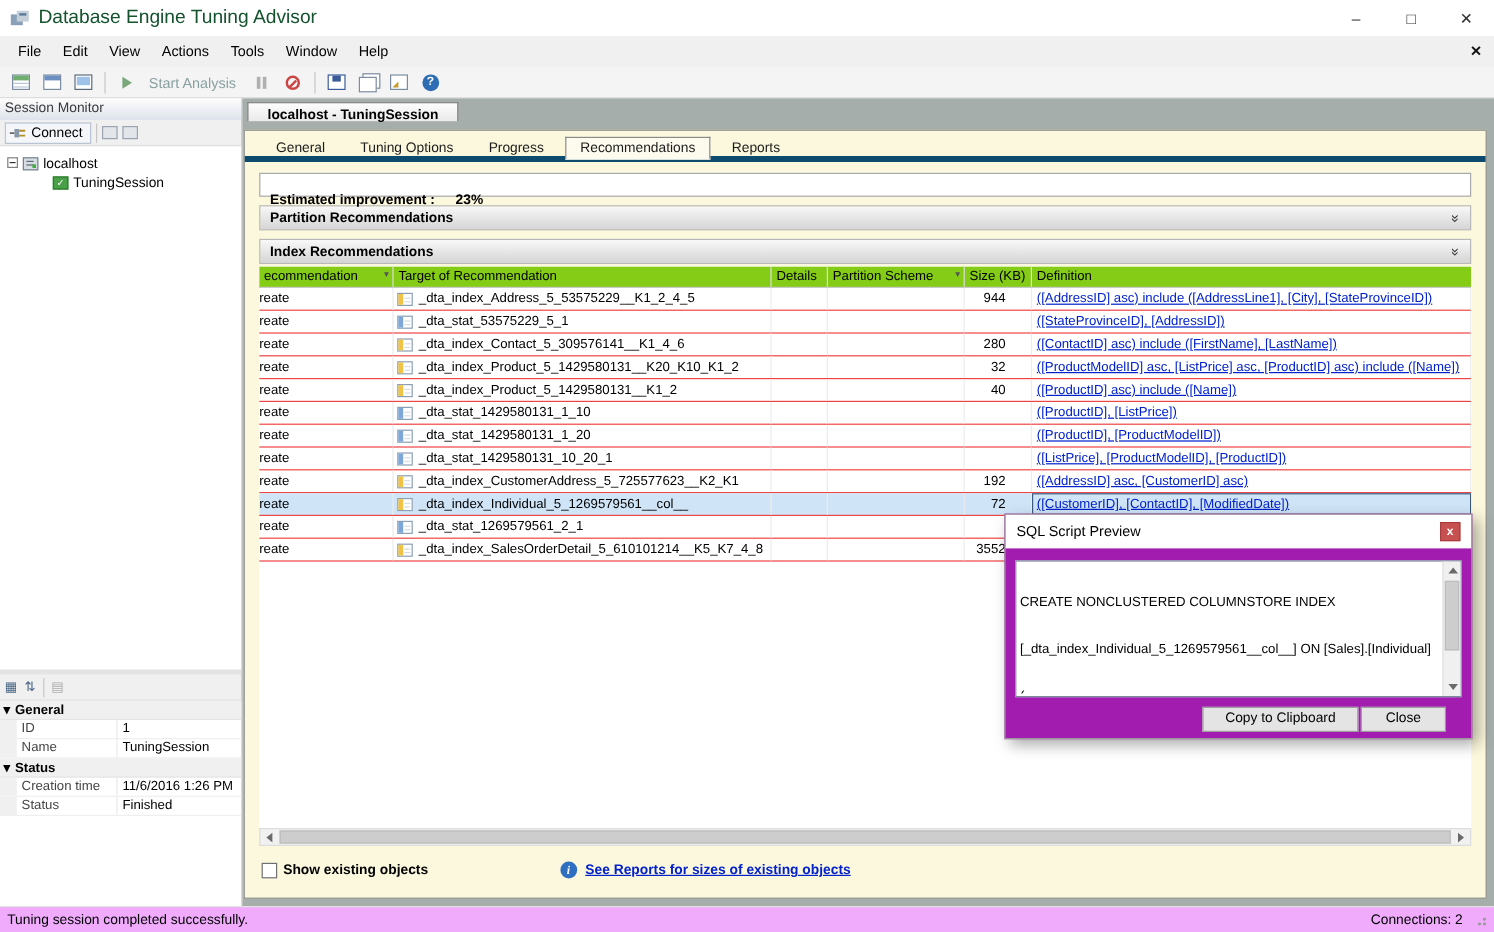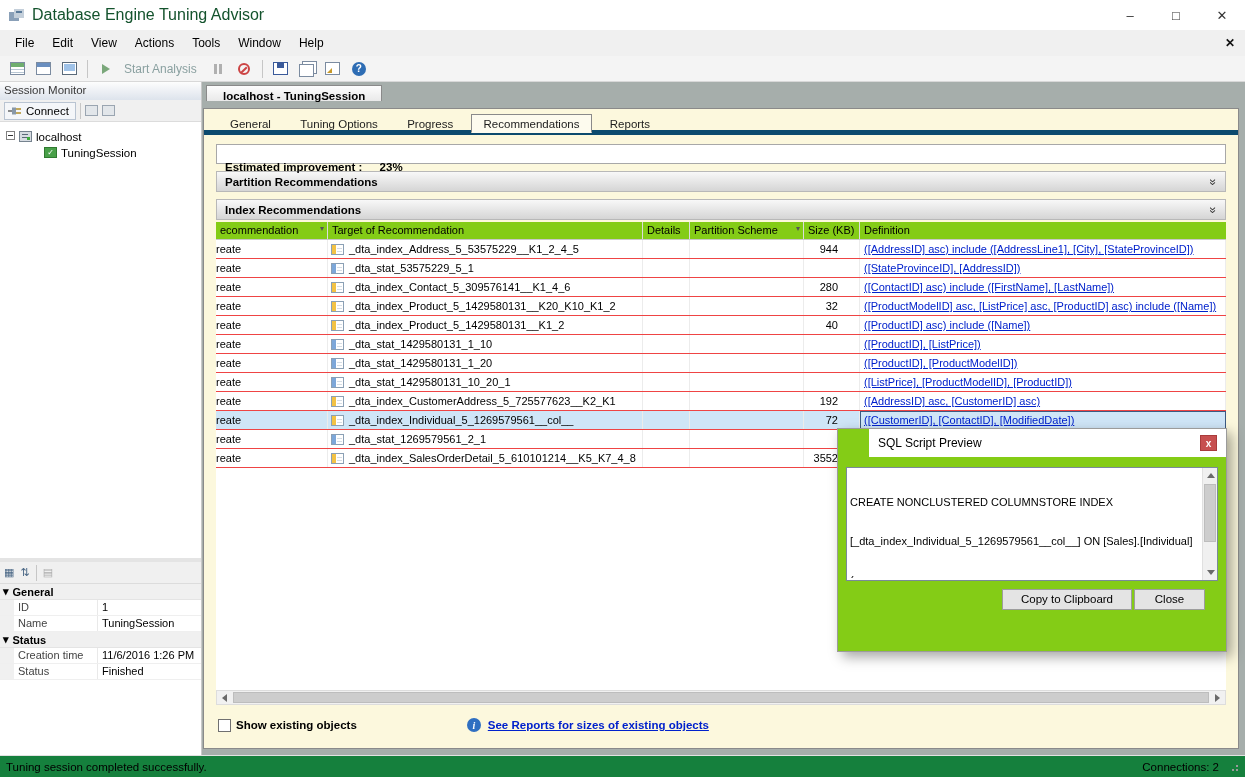--- a/index.html
+++ b/index.html
@@ -99,38 +99,38 @@
   .tri-l { width:0; height:0; border-top:4px solid transparent; border-bottom:4px solid transparent; border-right:5px solid #6a6a6a; }
   .tri-r { width:0; height:0; border-top:4px solid transparent; border-bottom:4px solid transparent; border-left:5px solid #6a6a6a; }
   .hs-thumb { flex:1; height:11px; margin:0 1px; background:#cdcdcd; border:1px solid #bdbdbd; }
 
   .foot { margin-top:13px; padding-left:14px; display:flex; align-items:center; font-size:11.5px;font-weight:bold; }
   .cbx { width:13px; height:13px; border:1px solid #707070; background:#fff; margin-right:5px; }
   .info-ic { width:14px; height:14px; border-radius:50%; background:#2f6fc1; color:#fff; font-size:10px; font-style:italic; font-family:"Liberation Serif",serif; display:flex; align-items:center; justify-content:center; margin-left:110px; margin-right:7px; }
   .foot-link { color:#0021cc; text-decoration:underline; }
 
   
-  .dialog { position:absolute; left:837px; top:428px; width:390px; height:224px; background:#84cc16; border:1px solid #9b9b9b; box-shadow:5px 5px 12px rgba(0,0,0,.35); z-index:50;padding-left:31px; }
+  .dialog { position:absolute; left:837px; top:428px; width:390px; height:188px; background:#a21caf; border:1px solid #9b9b9b; box-shadow:5px 5px 12px rgba(0,0,0,.35); z-index:50; }
   .dlg-title { height:28px; background:#fff; display:flex; align-items:center; padding-left:9px; font-size:12px; }
   .dlg-close { position:absolute; right:9px; top:6px; width:17px; height:16px; background:#c75050; border:1px solid #a93c3c; color:#fff; font-size:10px; font-weight:bold; display:flex; align-items:center; justify-content:center; }
   .dlg-body { position:absolute; left:0; right:0; top:28px; bottom:0; }
   .script-box { position:absolute; left:8px; top:10px; width:372px; height:114px; background:#fff; border:1px solid #7a8a99; }
   .script-text { position:absolute; left:3px; top:2px; right:18px; bottom:2px; font-size:11px; line-height:13px; white-space:pre-wrap; overflow:hidden; }
   .vsb { position:absolute; right:0; top:0; bottom:0; width:15px; background:#f0f0f0; border-left:1px solid #e0e0e0; }
   .vsb-arrow { position:absolute; left:0; width:15px; height:15px; display:flex; align-items:center; justify-content:center; }
   .vsb-up { top:0; } .vsb-down { bottom:0; }
   .tri-u { width:0; height:0; border-left:4px solid transparent; border-right:4px solid transparent; border-bottom:5px solid #6a6a6a; }
   .tri-d { width:0; height:0; border-left:4px solid transparent; border-right:4px solid transparent; border-top:5px solid #6a6a6a; }
   .vsb-thumb { position:absolute; left:1px; top:16px; width:12px; height:58px; background:#cdcdcd; border:1px solid #bdbdbd; }
   .dlg-btn { position:absolute; top:132px; height:21px; background:#e4e4e4; border:1px solid #9d9d9d; font-size:11.5px; text-align:center; padding-top:3px; }
   .btn-copy { right:94px; width:130px; }
   .btn-close { right:21px; width:71px; }
 
   
-  .statusbar { position:absolute; left:0; right:0; bottom:0; height:22px; background:#15803d; border-top:1px solid #e2e2e2; display:flex; align-items:center; font-size:11.5px; padding:0 6px; }
+  .statusbar { position:absolute; left:0; right:0; bottom:0; height:22px; background:#f0abfc; border-top:1px solid #e2e2e2; display:flex; align-items:center; font-size:11.5px; padding:0 6px; }
   .sb-right { margin-left:auto; display:flex; align-items:center; gap:10px; }
   .grip { width:10px; height:10px; background:
       radial-gradient(circle at 8px 8px,#9a9a9a 1px,transparent 1.5px),
       radial-gradient(circle at 8px 4px,#9a9a9a 1px,transparent 1.5px),
       radial-gradient(circle at 4px 8px,#9a9a9a 1px,transparent 1.5px); }
 </style>
 </head>
 <body>
 
 <div class="titlebar">

